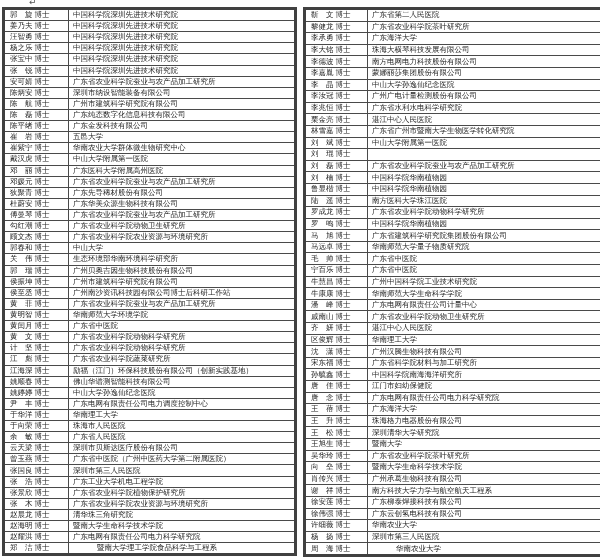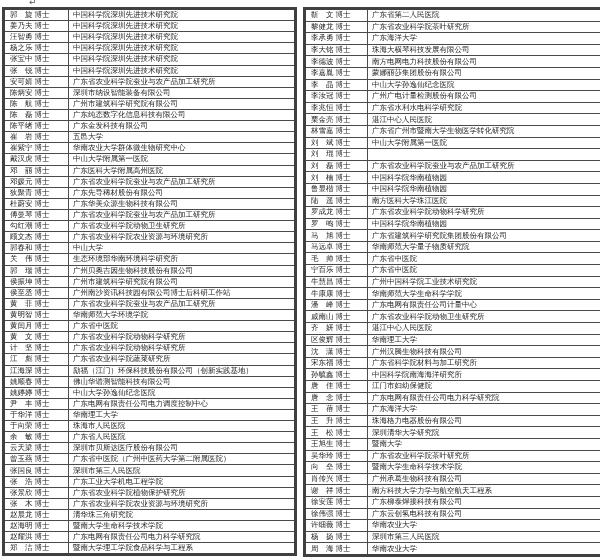--- a/index.html
+++ b/index.html
@@ -42,21 +42,21 @@
     height: 550px;
     border-right: none;
   }
   .row {
     flex: 1 1 0;
     display: flex;
     min-height: 0;
     border-bottom: 1px solid #4a4a4a;
     box-sizing: border-box;
   }
-  .row:last-child { border-bottom: none; }
+  .row:last-child { border-bottom: none; gap: 24px; }
   .cell {
     display: flex;
     align-items: center;
     white-space: nowrap;
     overflow: hidden;
     color: #1c1c1c;
     font-size: 7.5px;
     letter-spacing: 0px;
     box-sizing: border-box;
   }

